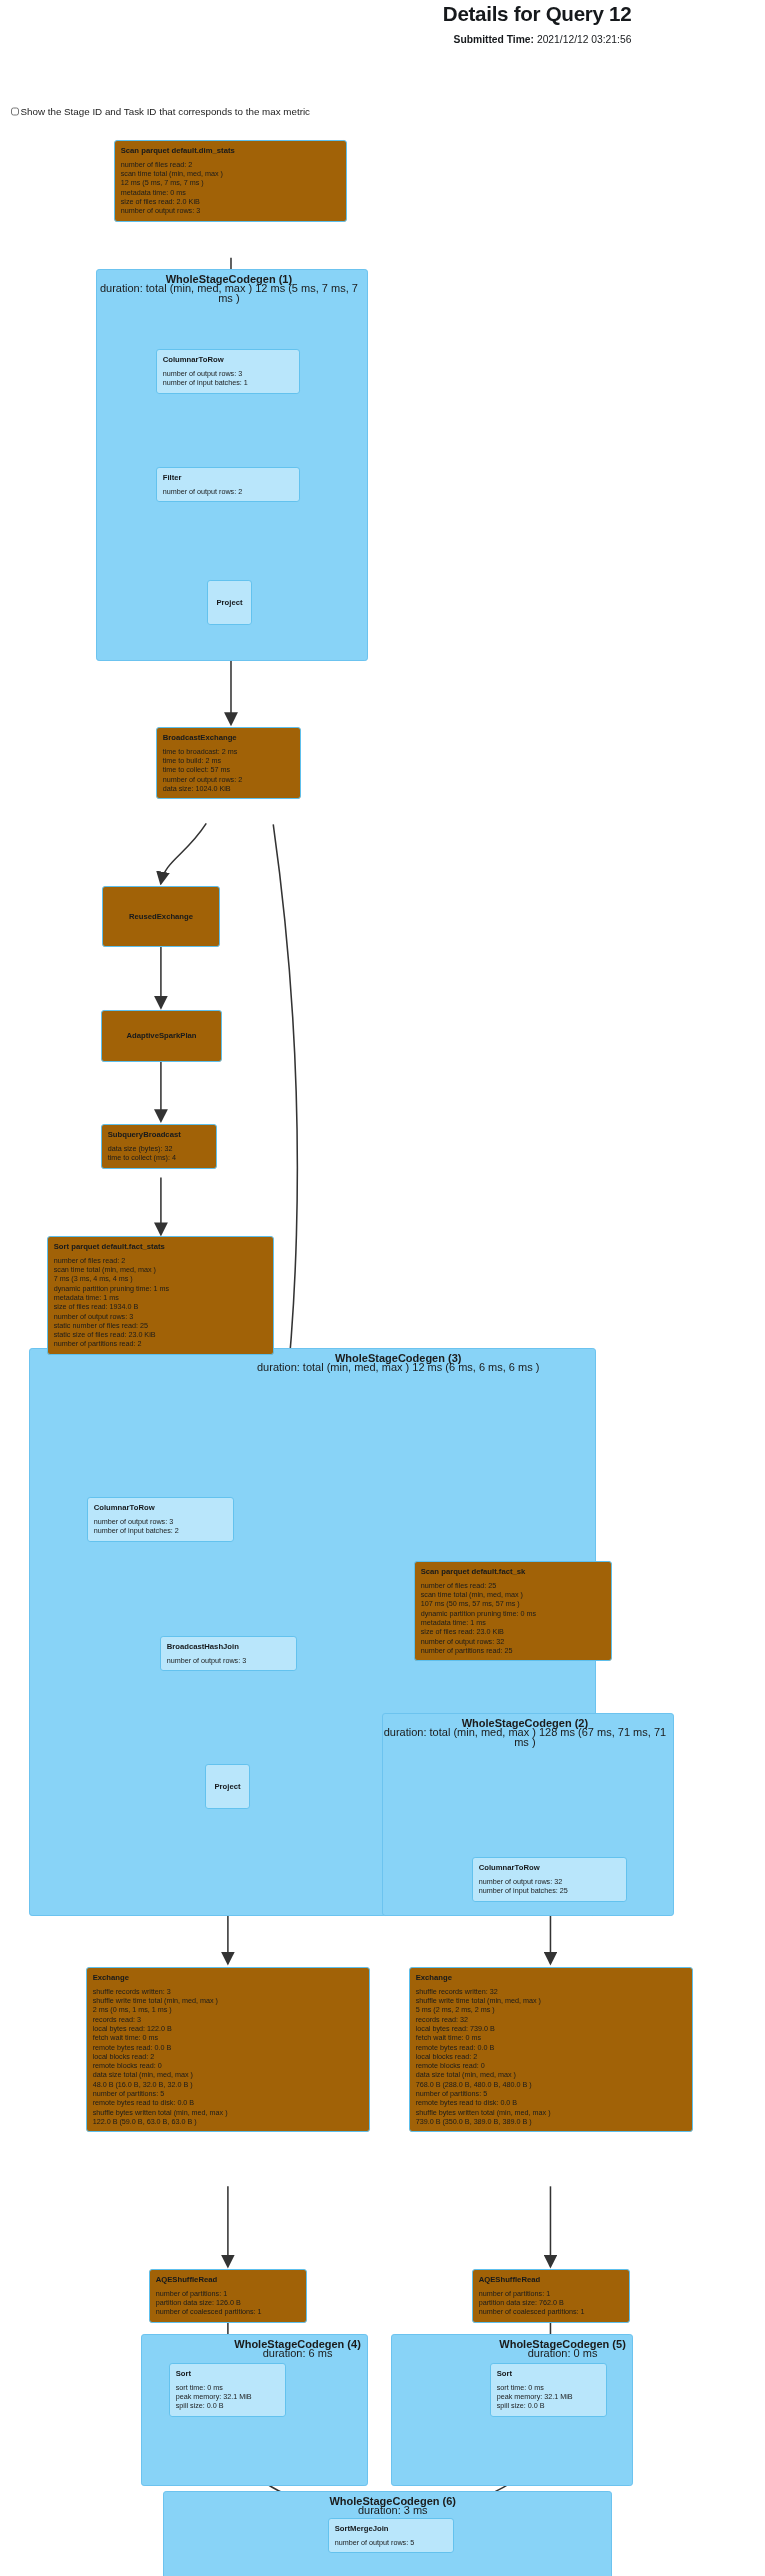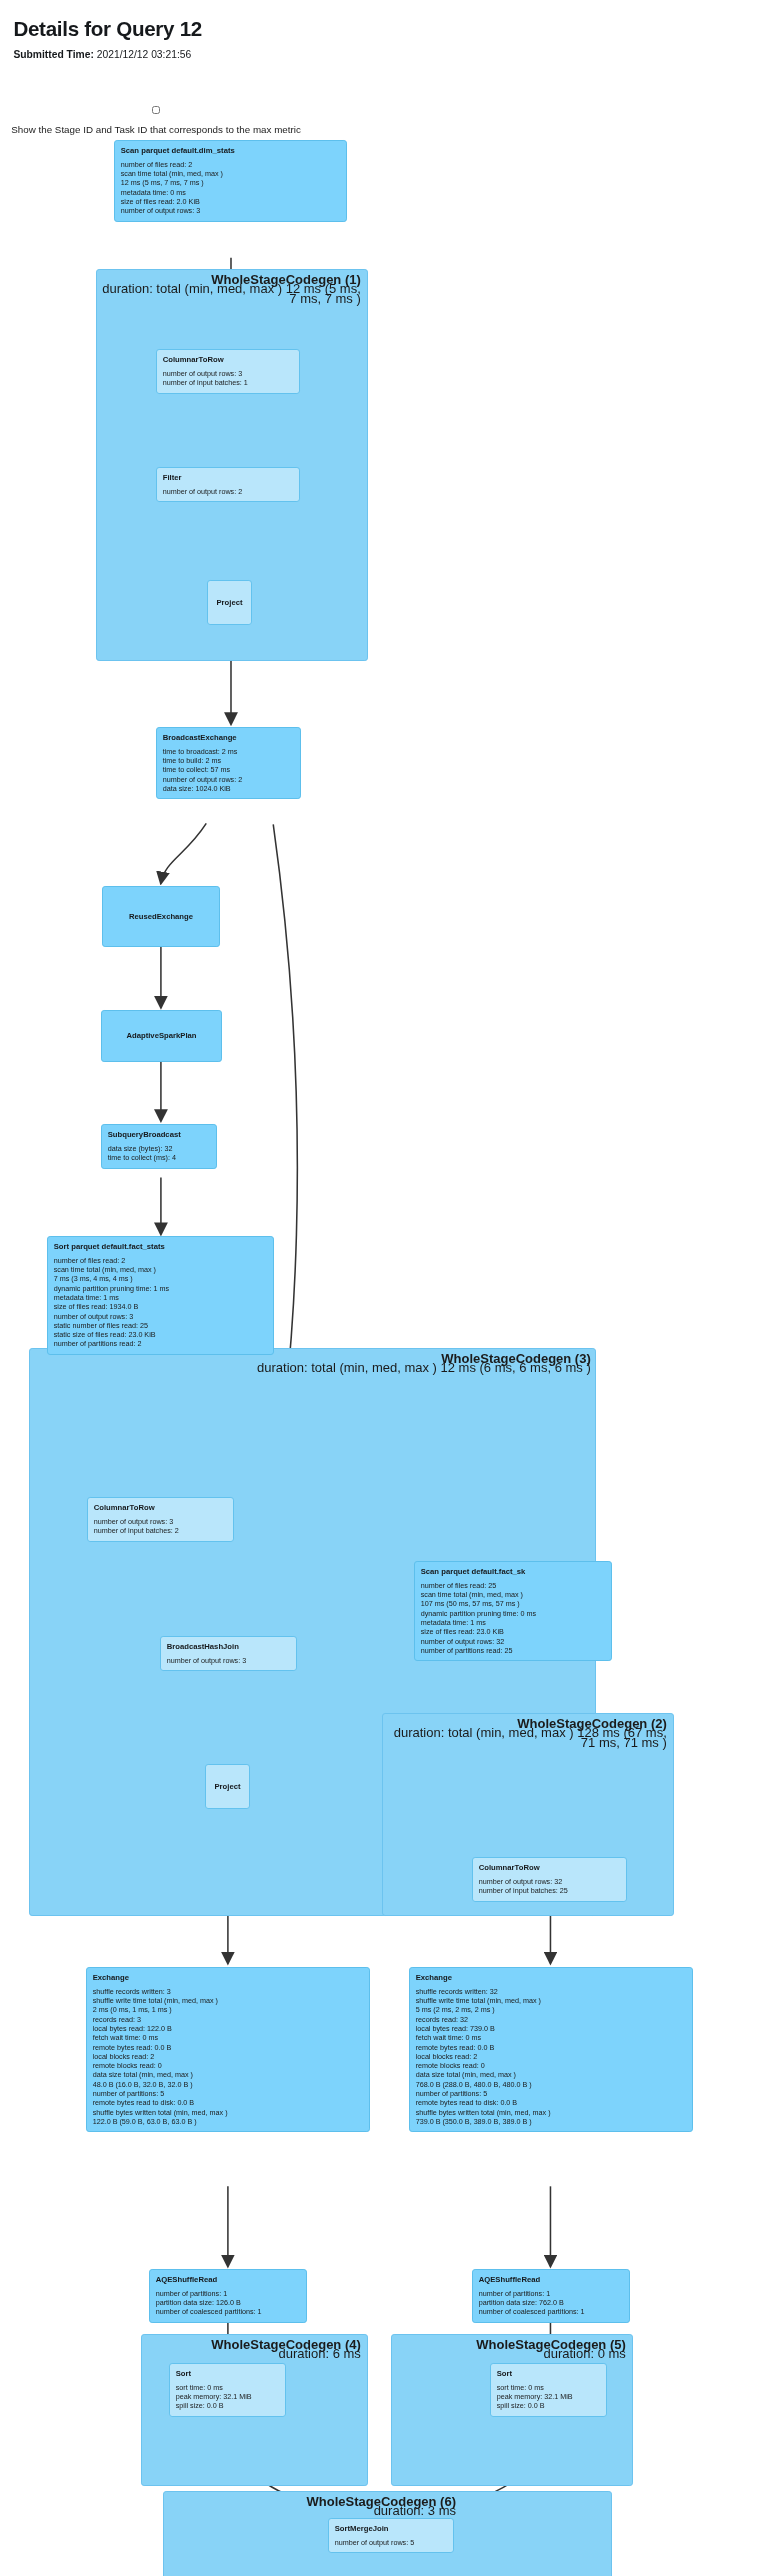--- a/index.html
+++ b/index.html
@@ -10,40 +10,40 @@
     color: #1b1b1b;
   }
   #page {
     position: relative;
     width: 766px;
     height: 3002px;
     overflow: hidden;
   }
 
   
-  .hdr { position: absolute; left: 13.4px; top: 17px; width: 618px; }
+  .hdr { position: absolute; left: 13.4px; top: 2px; width: 618px; text-align: right; }
   .hdr h1 {
     margin: 0 0 7.2px 0;
     font-size: 20.6px;
     font-weight: bold;
     letter-spacing: -0.3px;
     color: #16191c;
   }
   .meta-line {
     font-size: 10.3px;
     line-height: 14.4px;
     color: #16191c;
   }
   .meta-line b { font-weight: bold; }
   .joblink { color: #2f8ddb; text-decoration: none; }
 
   .cbrow {
     position: absolute; left: 11.3px; top: 106px;
-    display: flex; align-items: center; gap: 10px;
-    font-size: 9.8px; color: #1b1b1b; flex-direction: column;
+    display: flex; align-items: center; gap: 1px;
+    font-size: 9.8px; color: #1b1b1b;
   }
   .cbrow input[type=checkbox] {
     width: 8.2px; height: 8.2px; margin: 0;
     accent-color: #2f8ddb;
   }
 
   
   #dag { position: absolute; left: 0; top: 0; width: 766px; height: 3002px; }
   #edges { position: absolute; left: 0; top: 0; width: 766px; height: 3002px; pointer-events: none; }
 
@@ -51,37 +51,37 @@
   .cluster {
     position: absolute;
     background: #88d3f7;
     border: 0.5px solid #6cc3ef;
     border-radius: 3.1px;
   }
   .cluster-label {
     position: absolute;
     right: 6.2px;
     top: 4.6px;
-    text-align: right;
-    font-size: 13px;
+    text-align: center;
+    font-size: 11px;
     line-height: 9.8px;
     color: #1b1b1b;
   }
   .cluster-label .ctitle { font-weight: bold; display: block; }
   .cluster-label .cmetric { display: block; font-weight: normal; }
 
   
   .node {
     position: absolute;
     background: #b9e6fb;
     border: 0.5px solid #63c2ee;
     border-radius: 3.1px;
     padding: 4.6px 5.7px 5.2px 5.7px;
   }
-  .node.onwhite { background: #7dd3fc; border-color: #5dbfec; }
+  .node.onwhite { background: #a16207; border-color: #5dbfec; }
   .node .ntitle {
     font-size: 7.7px;
     font-weight: bold;
     color: #16191c;
     white-space: nowrap;
     margin-bottom: 5.2px;
   }
   .node .nmetrics {
     font-size: 7.2px;
     line-height: 9.3px;

